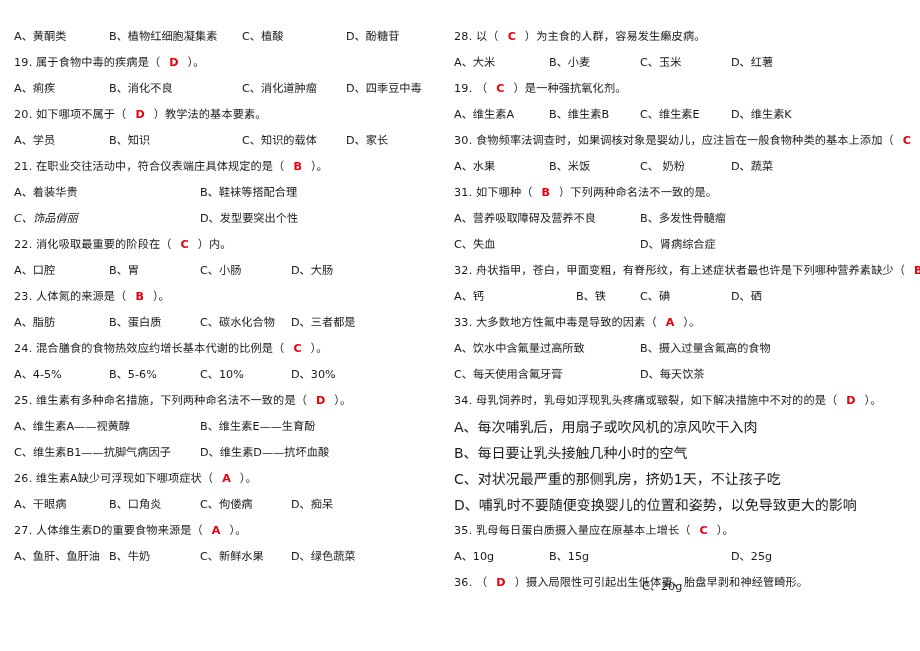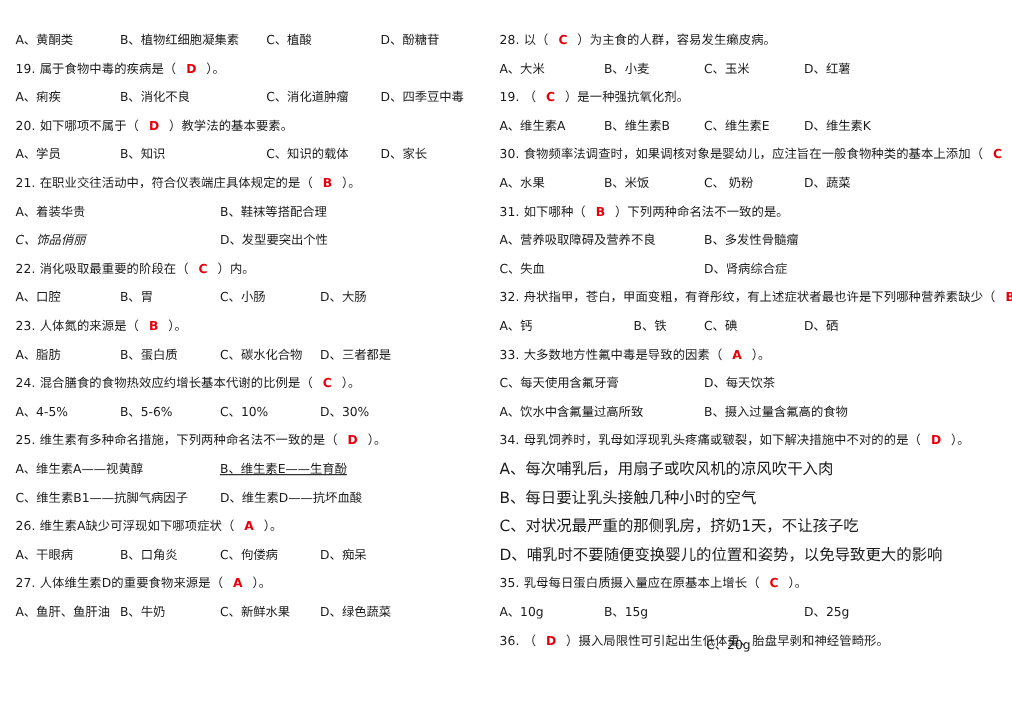--- a/index.html
+++ b/index.html
@@ -147,21 +147,21 @@
           <span class="opt" style="left: 0px;">A、4-5%</span>
           <span class="opt" style="left: 95px;">B、5-6%</span>
           <span class="opt" style="left: 186px;">C、10%</span>
           <span class="opt" style="left: 277px;">D、30%</span>
         </div>
       </div>
       <div class="qblock">
         <div class="stem"><span class="num">25.</span> <span>维生素有多种命名措施，下列两种命名法不一致的是（</span><span class="ans">D</span><span>）。</span></div>
         <div class="opts">
           <span class="opt" style="left: 0px;">A、维生素A——视黄醇</span>
-          <span class="opt" style="left: 186px; text-decoration: underline;">B、维生素E——生育酚</span>
+          <span class="opt" style="left: 186px;">B、维生素E——生育酚</span>
         </div>
         <div class="opts">
           <span class="opt" style="left: 0px;">C、维生素B1——抗脚气病因子</span>
           <span class="opt" style="left: 186px;">D、维生素D——抗坏血酸</span>
         </div>
       </div>
       <div class="qblock">
         <div class="stem"><span class="num">26.</span> <span>维生素A缺少可浮现如下哪项症状（</span><span class="ans">A</span><span>）。</span></div>
         <div class="opts">
           <span class="opt" style="left: 0px;">A、干眼病</span>
@@ -225,26 +225,26 @@
         <div class="opts">
           <span class="opt" style="left: 0px;">A、钙</span>
           <span class="opt" style="left: 95px; margin-left: 27px;">B、铁</span>
           <span class="opt" style="left: 186px;">C、碘</span>
           <span class="opt" style="left: 277px;">D、硒</span>
         </div>
       </div>
       <div class="qblock">
         <div class="stem"><span class="num">33.</span> <span>大多数地方性氟中毒是导致的因素（</span><span class="ans">A</span><span>）。</span></div>
         <div class="opts">
+          <span class="opt" style="left: 0px;">A、饮水中含氟量过高所致</span>
+          <span class="opt" style="left: 186px;">B、摄入过量含氟高的食物</span>
+        </div>
+        <div class="opts">
           <span class="opt" style="left: 0px;">C、每天使用含氟牙膏</span>
           <span class="opt" style="left: 186px;">D、每天饮茶</span>
-        </div>
-        <div class="opts">
-          <span class="opt" style="left: 0px;">A、饮水中含氟量过高所致</span>
-          <span class="opt" style="left: 186px;">B、摄入过量含氟高的食物</span>
         </div>
       </div>
       <div class="qblock">
         <div class="stem"><span class="num">34.</span> <span>母乳饲养时，乳母如浮现乳头疼痛或皲裂，如下解决措施中不对的的是（</span><span class="ans">D</span><span>）。</span></div>
         <div class="stacked">A、每次哺乳后，用扇子或吹风机的凉风吹干入肉</div>
         <div class="stacked">B、每日要让乳头接触几种小时的空气</div>
         <div class="stacked">C、对状况最严重的那侧乳房，挤奶1天，不让孩子吃</div>
         <div class="stacked">D、哺乳时不要随便变换婴儿的位置和姿势，以免导致更大的影响</div>
       </div>
       <div class="qblock">

